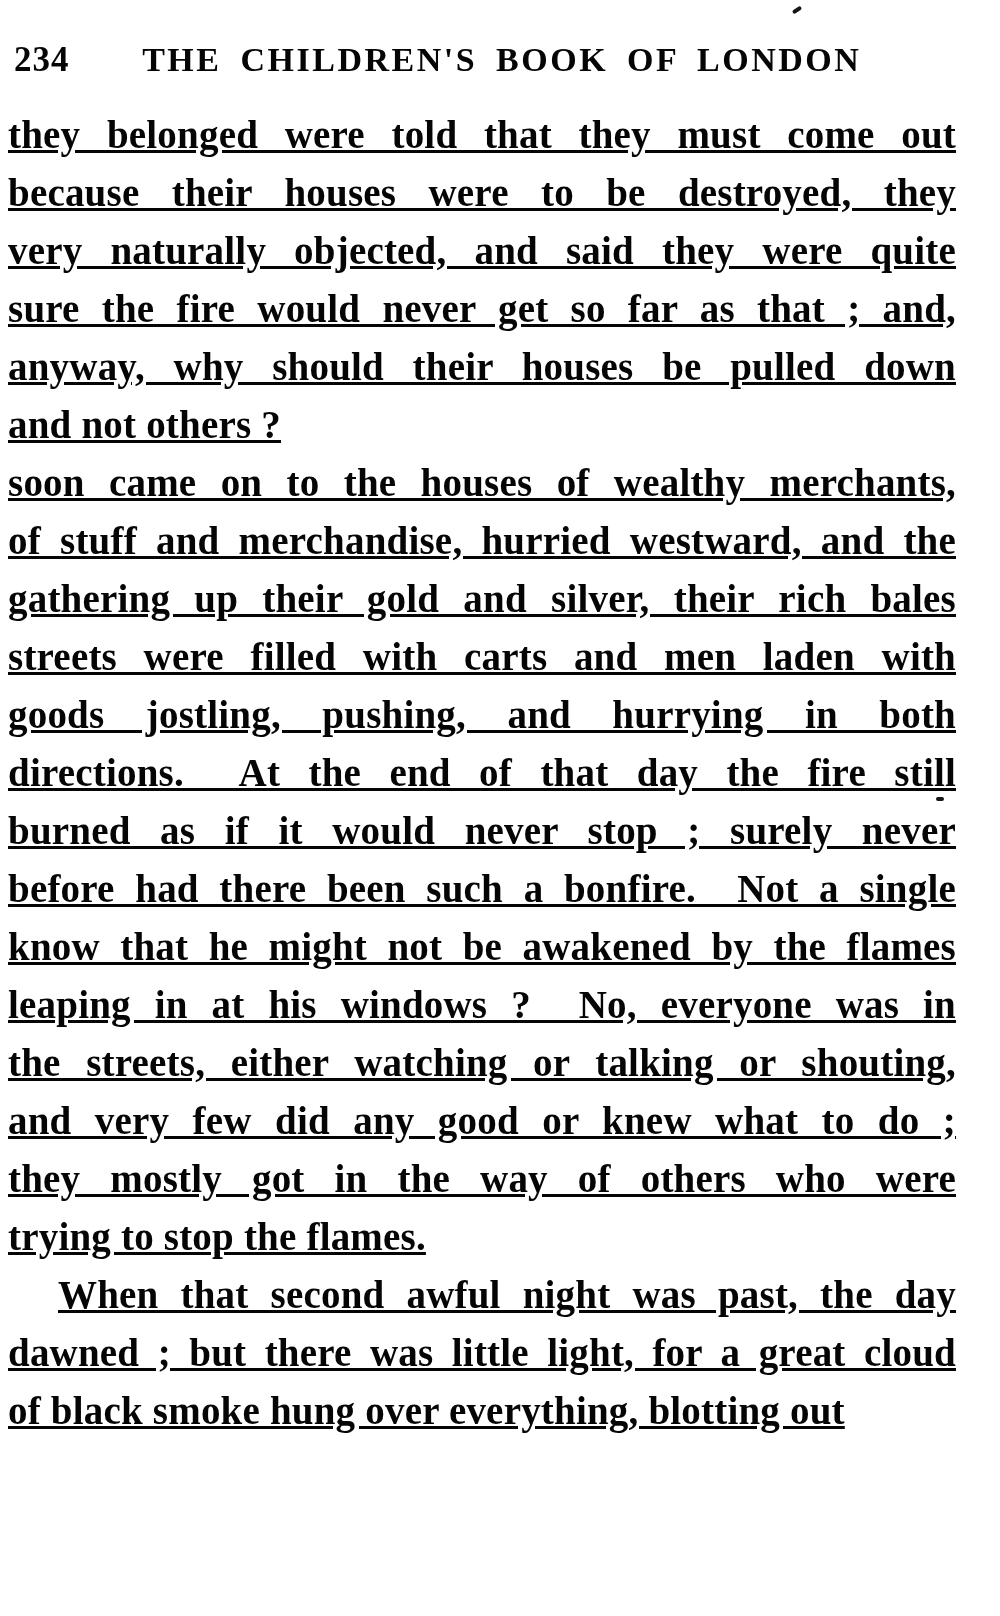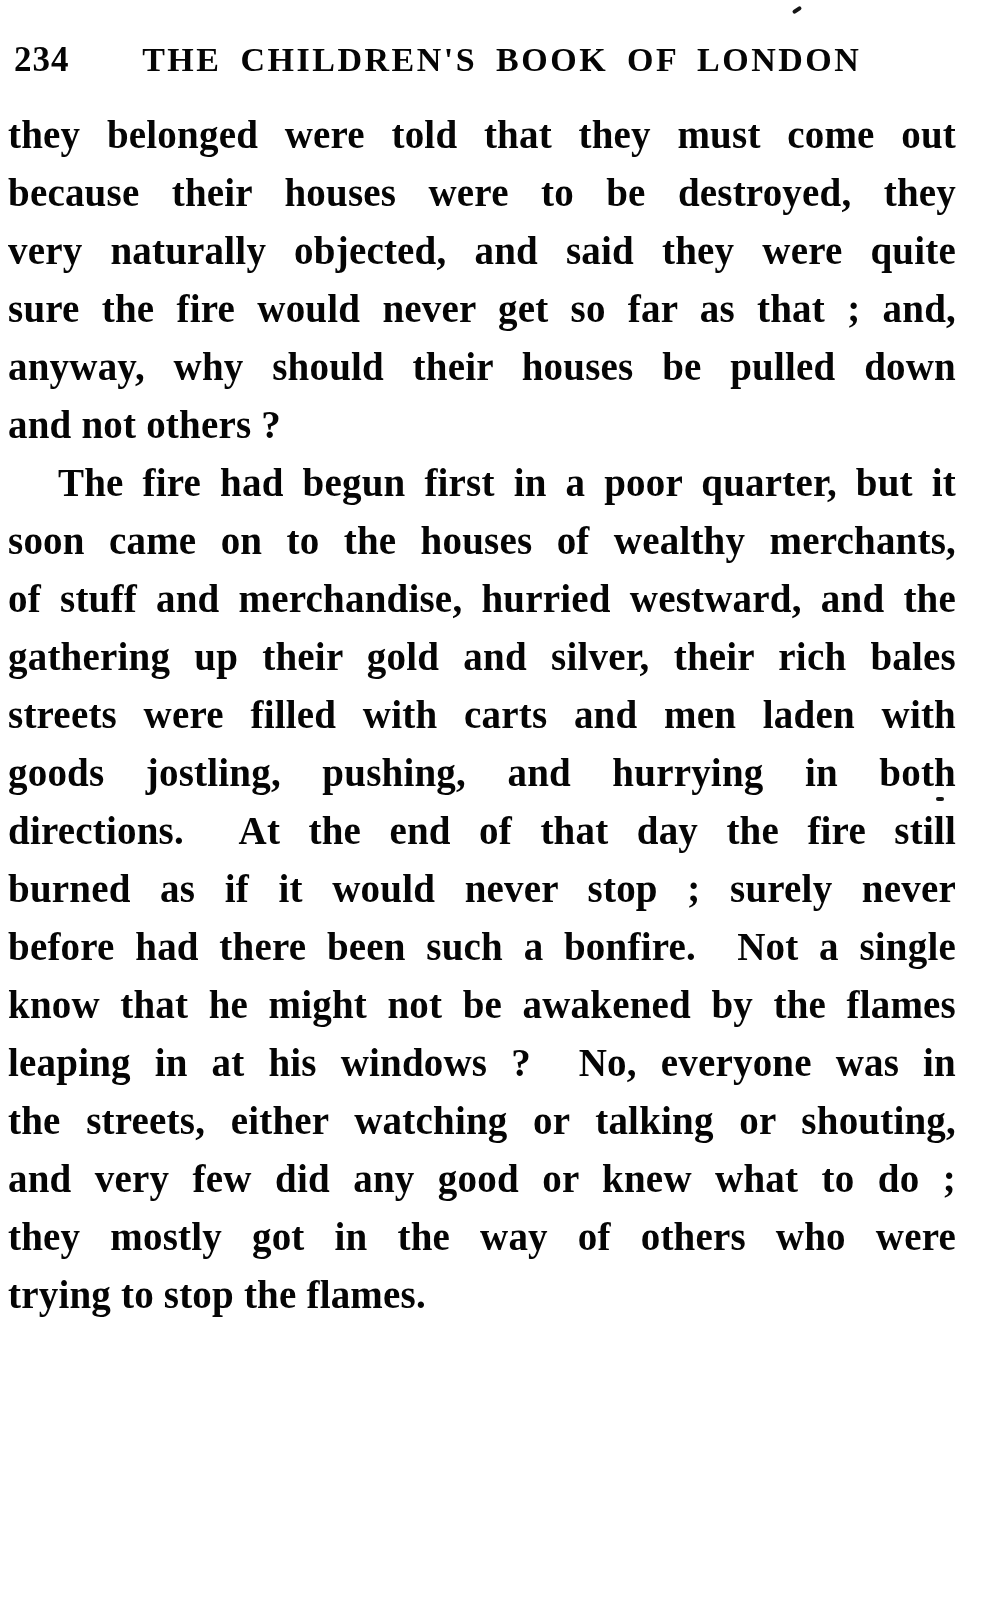--- a/index.html
+++ b/index.html
@@ -50,20 +50,21 @@
     font-weight: 700;
     line-height: 58px;
     letter-spacing: 0.2px;
   }
   .para { margin: 0; }
   .line {
     height: 58px;
     overflow: visible;
     text-align: justify;
     text-align-last: justify;
+    text-decoration: underline;
   }
   .line.last {
     text-align: right;
     text-align-last: left;
   }
   .line.indent { text-indent: 50px; }
   
   .speck {
     position: absolute;
     background: #161616;
@@ -95,31 +96,35 @@
   <div class="body-text" id="body-text">
       <div class="para">
         <div class="line">they belonged were told that they must come out</div>
         <div class="line">because their houses were to be destroyed, they</div>
         <div class="line">very naturally objected, and said they were quite</div>
         <div class="line">sure the fire would never get so far as that&nbsp;; and,</div>
         <div class="line">anyway, why should their houses be pulled down</div>
         <div class="line last">and not others&nbsp;?</div>
       </div>
       <div class="para">
-        <div class="line indent">The fire had begun first in a poor quarter, but it</div>
         <div class="line">soon came on to the houses of wealthy merchants,</div>
         <div class="line">of stuff and merchandise, hurried westward, and the</div>
         <div class="line">gathering up their gold and silver, their rich bales</div>
         <div class="line">streets were filled with carts and men laden with</div>
         <div class="line">goods jostling, pushing, and hurrying in both</div>
         <div class="line">directions.&nbsp; At the end of that day the fire still</div>
         <div class="line">burned as if it would never stop&nbsp;; surely never</div>
         <div class="line">before had there been such a bonfire.&nbsp; Not a single</div>
         <div class="line">know that he might not be awakened by the flames</div>
         <div class="line">leaping in at his windows&nbsp;?&nbsp; No, everyone was in</div>
         <div class="line">the streets, either watching or talking or shouting,</div>
         <div class="line">and very few did any good or knew what to do&nbsp;;</div>
         <div class="line">they mostly got in the way of others who were</div>
         <div class="line last">trying to stop the flames.</div>
       </div>
+      <div class="para">
+        <div class="line indent">When that second awful night was past, the day</div>
+        <div class="line">dawned&nbsp;; but there was little light, for a great cloud</div>
+        <div class="line last">of black smoke hung over everything, blotting out</div>
+      </div>
     </div>
 
 </div>
 
 </body></html>

